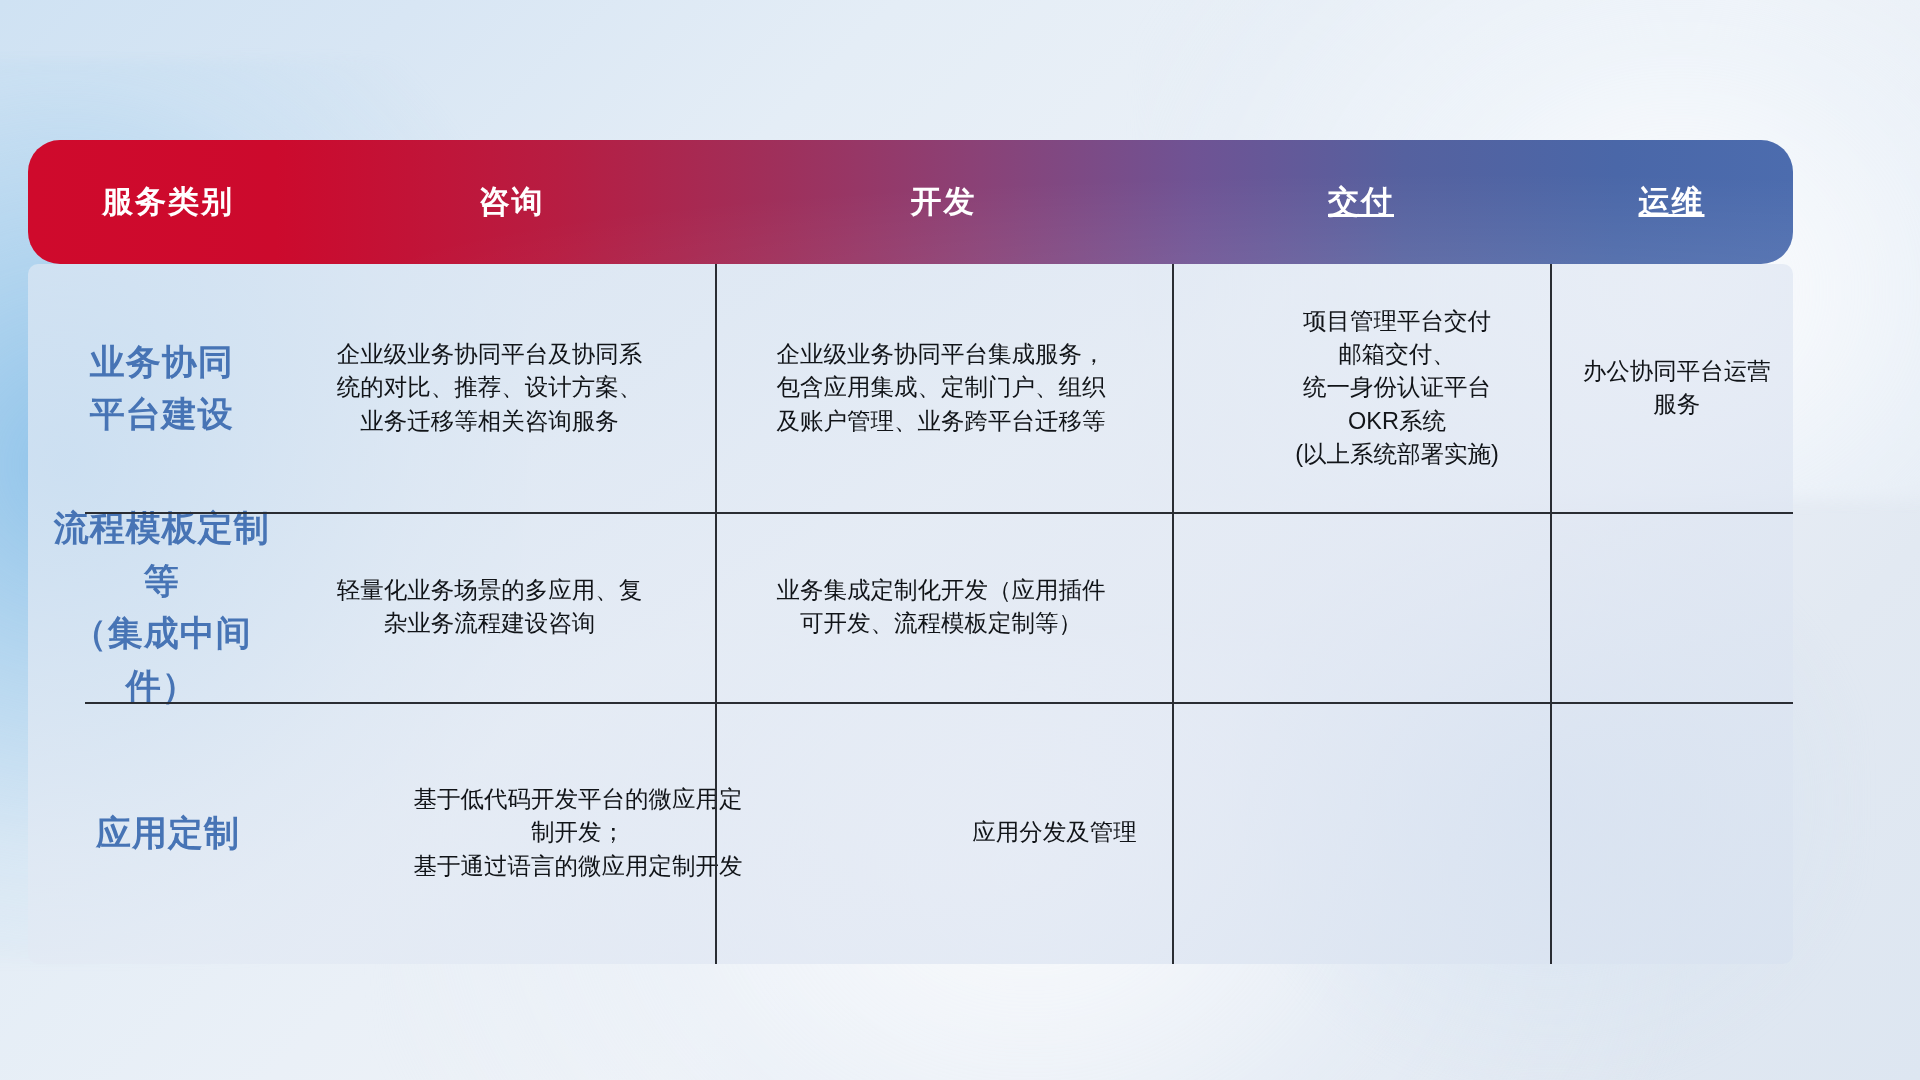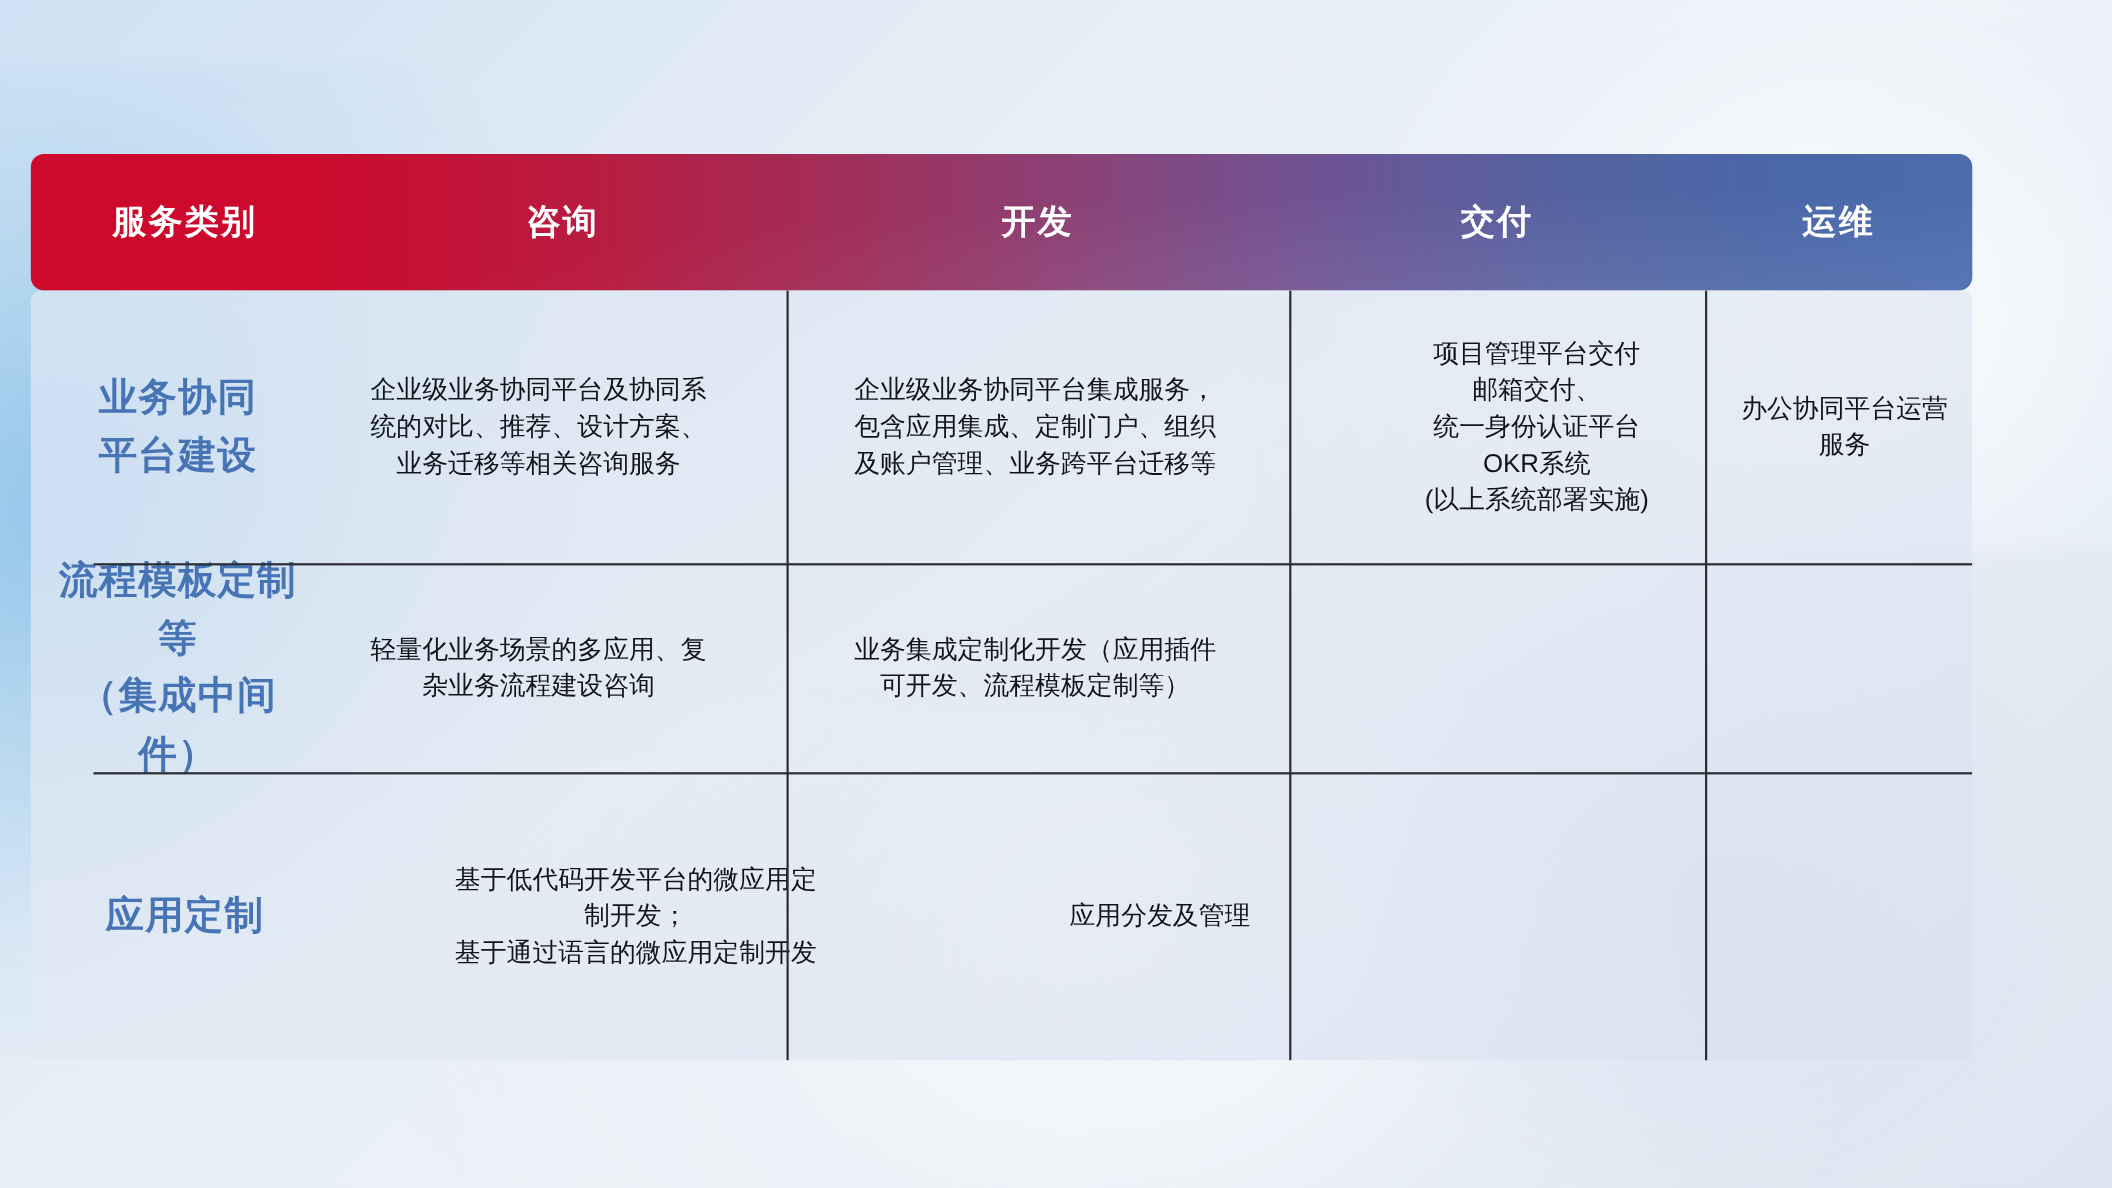--- a/index.html
+++ b/index.html
@@ -85,21 +85,21 @@
   
   #table-wrap {
     position: absolute;
     left: 28px;
     top: 140px;
     width: 1765px;
   }
 
   #table-header {
     height: 124px;
-    border-radius: 12px;
+    border-radius: 32px;
     background: linear-gradient(90deg,
         #cf0a2c 0%,
         #cc0a2d 14%,
         #b71d42 30%,
         #a02f5a 42%,
         #8a4277 54%,
         #6f5394 66%,
         #55619f 78%,
         #4a67a8 90%,
         #4c6cae 100%);
@@ -122,22 +122,22 @@
     font-weight: bold;
     letter-spacing: 2px;
     text-align: center;
     position: relative;
     z-index: 2;
     white-space: nowrap;
   }
   .hcell.c1 { width: 280px; }
   .hcell.c2 { width: 407px; }
   .hcell.c3 { width: 457px; }
-  .hcell.c4 { width: 378px; }
-  .hcell.c5 { width: 243px; }
+  .hcell.c4 { width: 378px; text-decoration: underline; }
+  .hcell.c5 { width: 243px; text-decoration: underline; }
 
   #table-body {
     position: relative;
     background: linear-gradient(150deg,
         rgba(216,229,243,0.80) 0%,
         rgba(221,231,243,0.80) 22%,
         rgba(227,234,244,0.78) 44%,
         rgba(224,231,243,0.76) 66%,
         rgba(216,226,240,0.78) 100%);
     border-radius: 10px;

